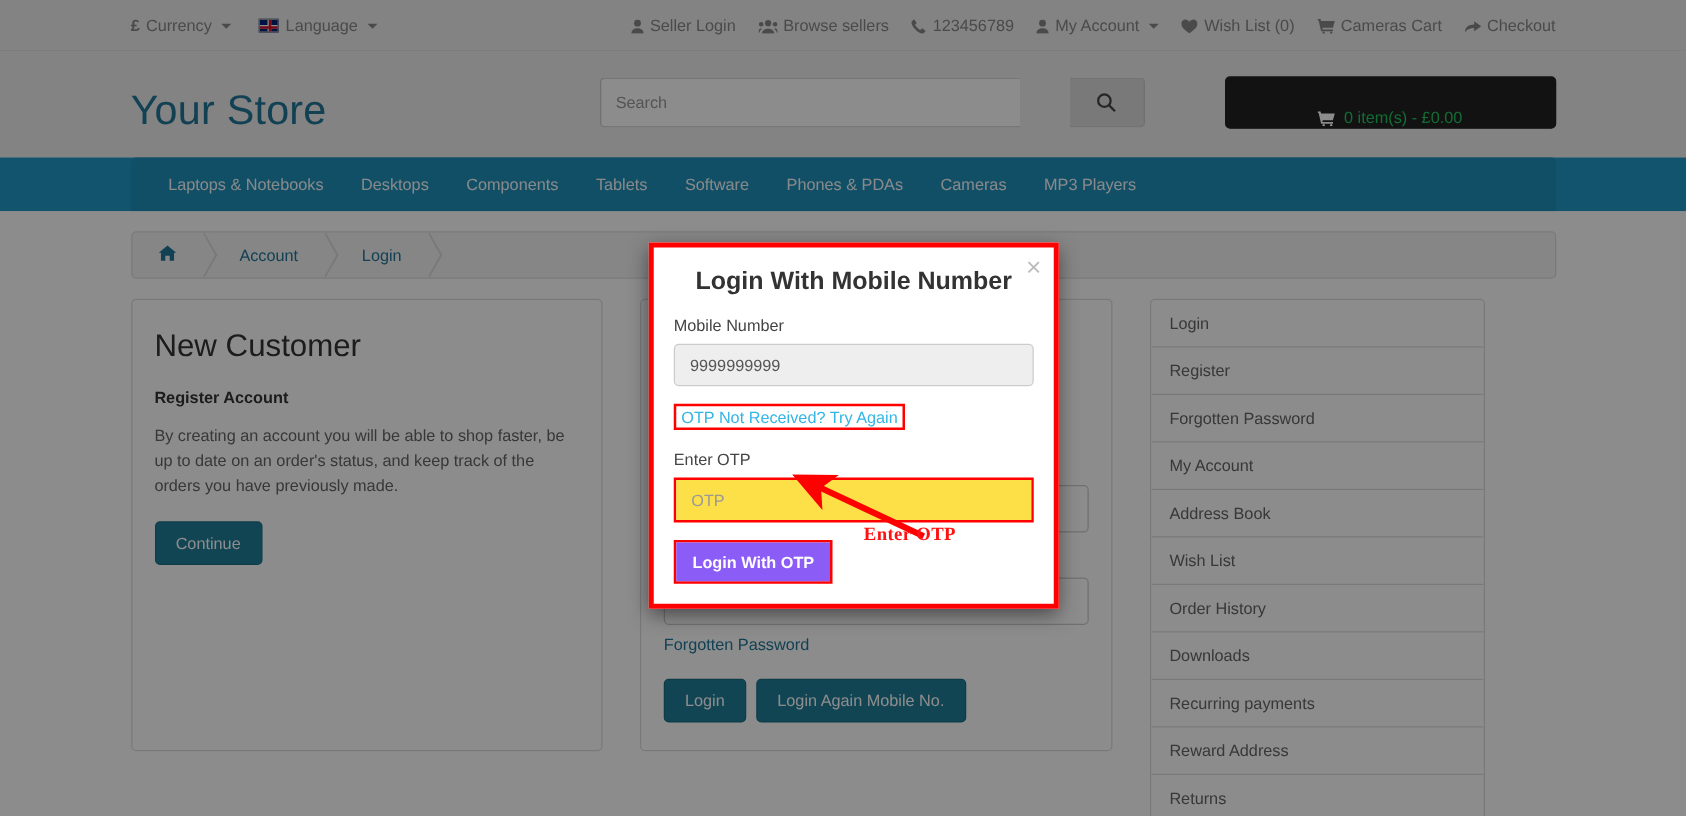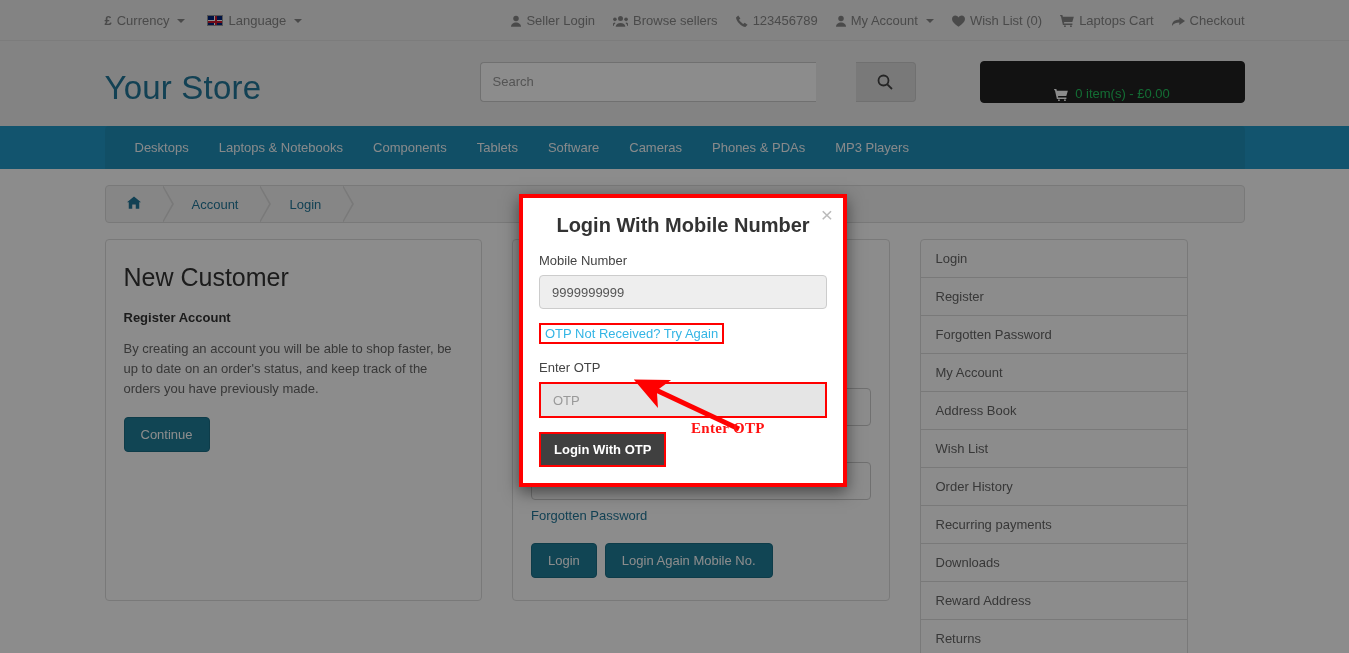--- a/index.html
+++ b/index.html
@@ -158,31 +158,31 @@
   }
   .modal-close{
     position:absolute;right:10px;top:6px;border:none;background:none;
     font-size:21px;line-height:1;color:#bbb;cursor:pointer;padding:0;
     font-family:"Liberation Sans",sans-serif;
   }
   .m-label{font-size:13px;color:#444;margin:16px 0 7px;display:block;}
   .m-input{
     width:100%;height:34px;border:1px solid #ccc;border-radius:4px;padding:0 12px;
     font-size:13px;color:#555;outline:none;font-family:"Liberation Sans",sans-serif;
-    background:#e5e5e5;
+    background:#fde047;
   }
   .m-input::placeholder{color:#999;}
   .m-input.disabled{background:#eeeeee;color:#555;}
   .resend-wrap{display:inline-block;border:2px solid #ff0000;padding:1px 4px;margin:14px 0 0;}
   .resend{color:#33b5e5;font-size:13px;text-decoration:none;}
   .otp-field-wrap{border:2px solid #ff0000;margin-top:4px;}
   .otp-field-wrap .m-input{border:none;border-radius:0;height:32px;}
   .btn-otp-wrap{display:inline-block;border:2px solid #ff0000;margin-top:14px;}
   .btn-otp{
-    background:#404040;color:#fff;border:none;border-radius:0;
+    background:#8b5cf6;color:#fff;border:none;border-radius:0;
     padding:8px 13px;font-size:13px;font-weight:bold;cursor:pointer;display:block;
     font-family:"Liberation Sans",sans-serif;
   }
   .annot-text{
     position:absolute;left:168px;top:222px;color:#ff1111;font-size:15px;font-weight:bold;
     font-family:"Liberation Serif", serif; letter-spacing:.3px;
   }
   .arrow-svg{position:absolute;left:0;top:0;width:328px;height:268px;pointer-events:none;overflow:visible;}
 
   .modal-row{margin-top:12px;}
@@ -246,21 +246,21 @@
               <path d="M8 14C3 10.5 0 8 0 4.6 0 2 1.9.3 4 .3c1.6 0 3 .9 4 2.3C9 1.2 10.4.3 12 .3c2.1 0 4 1.7 4 4.3C16 8 13 10.5 8 14z"></path>
             </svg>
           <span>Wish List (0)</span>
         </a>
         <a class="top-link" href="#">
           <svg class="ico" width="14" height="12" viewBox="0 0 16 14">
               <path d="M0 0h2.6l.6 2H16l-1.8 6.3H4.8L4.3 10h10v1.6H3.2L.9 1.6H0z"></path>
               <circle cx="5.6" cy="13" r="1.1"></circle>
               <circle cx="12.6" cy="13" r="1.1"></circle>
             </svg>
-          <span>Laptops Cart</span>
+          <span>Cameras Cart</span>
         </a>
         <a class="top-link" href="#">
           <svg class="ico" width="13" height="12" viewBox="0 0 16 14">
               <path d="M0 13c0-5.5 3.6-7.6 9-7.8V2l7 5-7 5V8.8C5.4 8.9 2.2 9.8 0 13z"></path>
             </svg>
           <span>Checkout</span>
         </a>
       </div>
     </div>
   </div>
@@ -289,27 +289,27 @@
               <circle cx="12.6" cy="13" r="1.1"></circle>
             </svg>
           <span>0 item(s) - £0.00</span>
         </button>
       </div>
     </div>
   </header>
 
   <nav class="main">
     <div class="inner">
+      <a href="#">Laptops &amp; Notebooks</a>
       <a href="#">Desktops</a>
-      <a href="#">Laptops &amp; Notebooks</a>
       <a href="#">Components</a>
       <a href="#">Tablets</a>
       <a href="#">Software</a>
+      <a href="#">Phones &amp; PDAs</a>
       <a href="#">Cameras</a>
-      <a href="#">Phones &amp; PDAs</a>
       <a href="#">MP3 Players</a>
     </div>
   </nav>
 
   <div class="content">
 
     <div class="breadcrumb">
       <div class="bc-item">
         <a href="#">
           <svg width="14" height="13" viewBox="0 0 16 14" fill="#227799">
@@ -353,22 +353,22 @@
 
       <div class="col-right">
         <div class="list-group">
           <a class="list-item" href="#">Login</a>
           <a class="list-item" href="#">Register</a>
           <a class="list-item" href="#">Forgotten Password</a>
           <a class="list-item" href="#">My Account</a>
           <a class="list-item" href="#">Address Book</a>
           <a class="list-item" href="#">Wish List</a>
           <a class="list-item" href="#">Order History</a>
+          <a class="list-item" href="#">Downloads</a>
           <a class="list-item" href="#">Recurring payments</a>
-          <a class="list-item" href="#">Downloads</a>
           <a class="list-item" href="#">Reward Address</a>
           <a class="list-item" href="#">Returns</a>
         </div>
       </div>
     </div>
   </div>
 </div>
 
 <div id="dim"></div>
 

